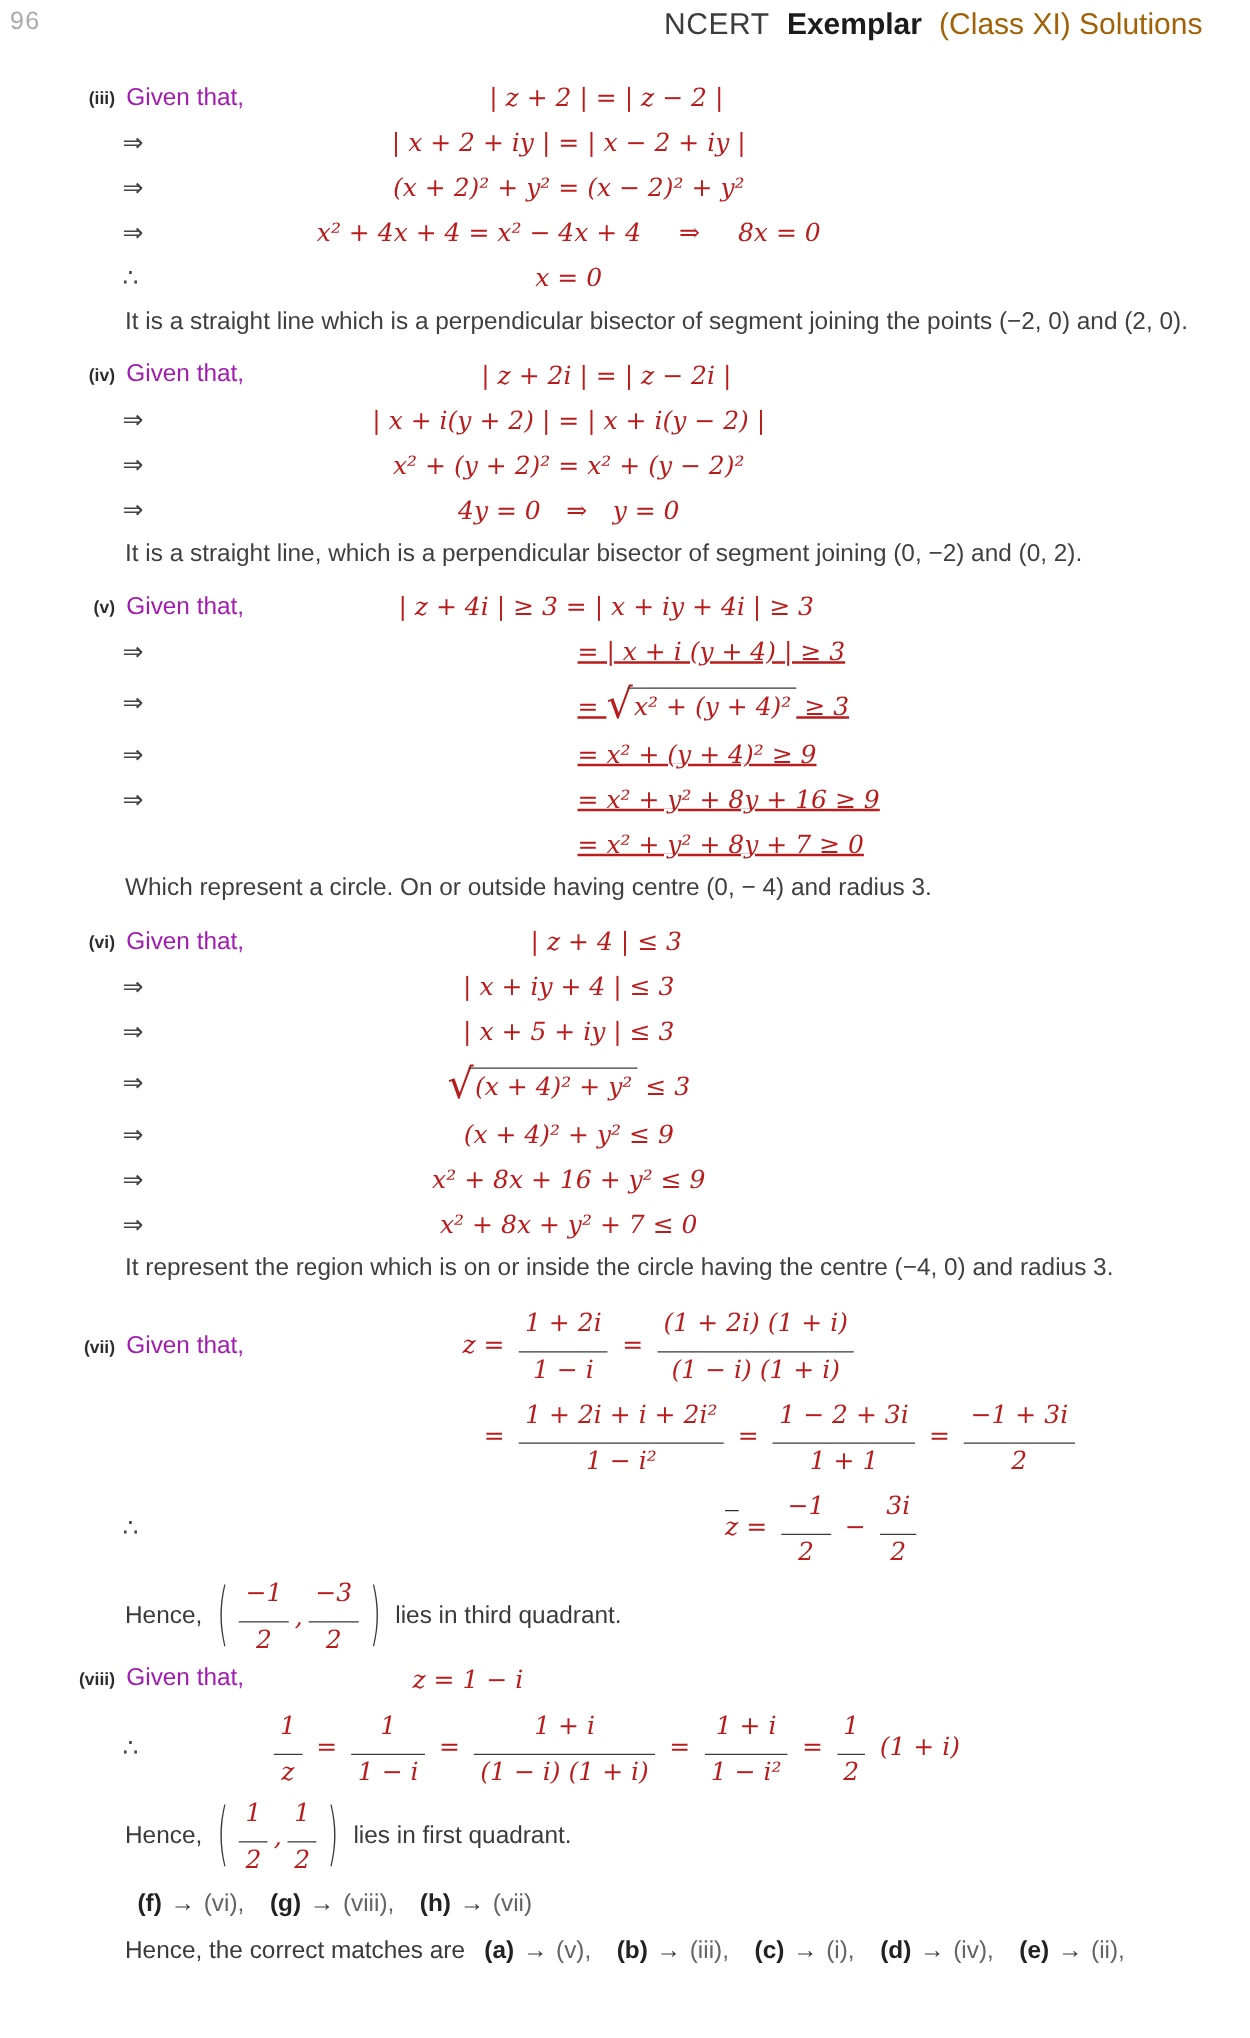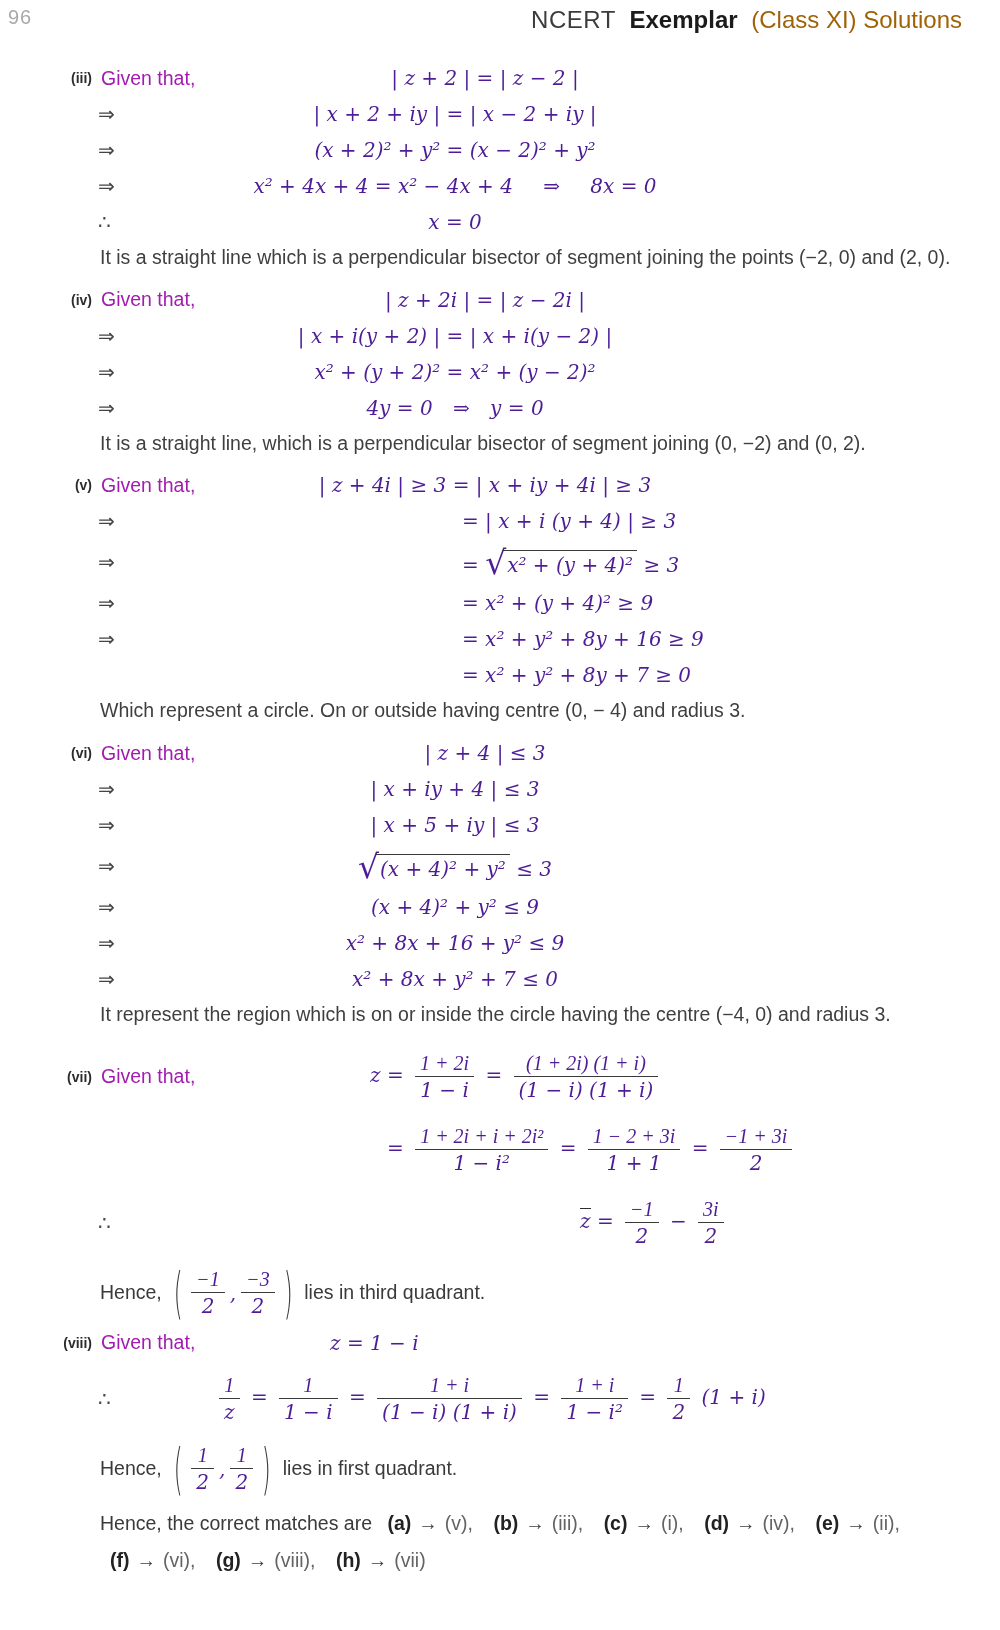--- a/index.html
+++ b/index.html
@@ -18,29 +18,29 @@
   
   .content{padding-top:26px;font-size:19.5px;}
   .r{display:flex;align-items:center;min-height:36px;}
   .r.sqr{min-height:46px;}
   .r.frr{min-height:70px;margin:3px 0;}
   .lb{flex:0 0 92px;text-align:right;font-weight:700;color:#2c2c2c;font-size:14px;}
   .mk{flex:0 0 58px;padding-left:6px;box-sizing:border-box;font-size:20px;color:#444;}
   .lead{flex:0 0 118px;padding-left:9px;box-sizing:border-box;color:#a21caf;}
   .eqz{flex:1;text-align:center;padding-right:240px;}
   .eqz.lft{text-align:left;padding-right:0;}
-  .pl312{padding-left:312px;} .pl160{padding-left:160px;} .pl295{padding-left:295px;}
+  .pl312{padding-left:312px;text-decoration:underline;} .pl160{padding-left:160px;} .pl295{padding-left:295px;}
   .pl430{padding-left:430px;} .pl64{padding-left:64px;} .pl120{padding-left:120px;}
-  .m{font-family:"DejaVu Serif",serif;font-style:italic;font-size:20px;color:#4c1d95;}
+  .m{font-family:"DejaVu Serif",serif;font-style:italic;font-size:20px;color:#b91c1c;}
   .sp{margin:0 24px;}
   .sp2{margin:0 14px;}
   .note{padding:4px 30px 10px 100px;line-height:1.42;color:#3f3f3f;}
   
   .fr{display:inline-block;vertical-align:middle;text-align:center;margin:0 5px;}
-  .fr .n{display:block;padding:0 5px 2px;border-bottom:1.7px solid #3a3a3a;line-height:1.12;font-family:Liberation Serif, serif;}
+  .fr .n{display:block;padding:0 5px 12px;border-bottom:1.7px solid #3a3a3a;line-height:1.12;}
   .fr .d{display:block;padding:2px 5px 0;line-height:1.12;}
   
   .sq{display:inline-block;white-space:nowrap;}
   .sq .rs{font-size:165%;font-style:normal;line-height:1;vertical-align:-2px;}
   .sq .rd{display:inline-block;border-top:1.7px solid #3a3a3a;padding:2px 4px 0 5px;margin-left:-4px;}
   
   .ob{display:inline-block;border-top:1.8px solid #2e2e2e;padding-top:2px;line-height:1;}
   
   .bp{display:inline-block;transform:scaleY(2.05) scaleX(.85);font-size:27px;font-weight:300;
       font-style:normal;color:#3a3a3a;margin:0 3px;font-family:"DejaVu Sans",sans-serif;}
@@ -277,26 +277,26 @@
     <span class="m">,</span>
     <span class="fr m">
         <span class="n">1</span>
         <span class="d">2</span>
       </span>
     <span class="bp">)</span>
     <span class="hpost">lies in first quadrant.</span>
   </div>
 
   <div class="final">
+    <span class="mkey first">(f)</span><span class="marw">→</span><span class="mval">(vi),</span>
+    <span class="mkey">(g)</span><span class="marw">→</span><span class="mval">(viii),</span>
+    <span class="mkey">(h)</span><span class="marw">→</span><span class="mval">(vii)</span>
+  </div>
+  <div class="final">
     <span>Hence, the correct matches are</span>
     <span class="mkey first">(a)</span><span class="marw">→</span><span class="mval">(v),</span>
     <span class="mkey">(b)</span><span class="marw">→</span><span class="mval">(iii),</span>
     <span class="mkey">(c)</span><span class="marw">→</span><span class="mval">(i),</span>
     <span class="mkey">(d)</span><span class="marw">→</span><span class="mval">(iv),</span>
     <span class="mkey">(e)</span><span class="marw">→</span><span class="mval">(ii),</span>
   </div>
-  <div class="final">
-    <span class="mkey first">(f)</span><span class="marw">→</span><span class="mval">(vi),</span>
-    <span class="mkey">(g)</span><span class="marw">→</span><span class="mval">(viii),</span>
-    <span class="mkey">(h)</span><span class="marw">→</span><span class="mval">(vii)</span>
-  </div>
 
 </div>
 
 </body></html>

